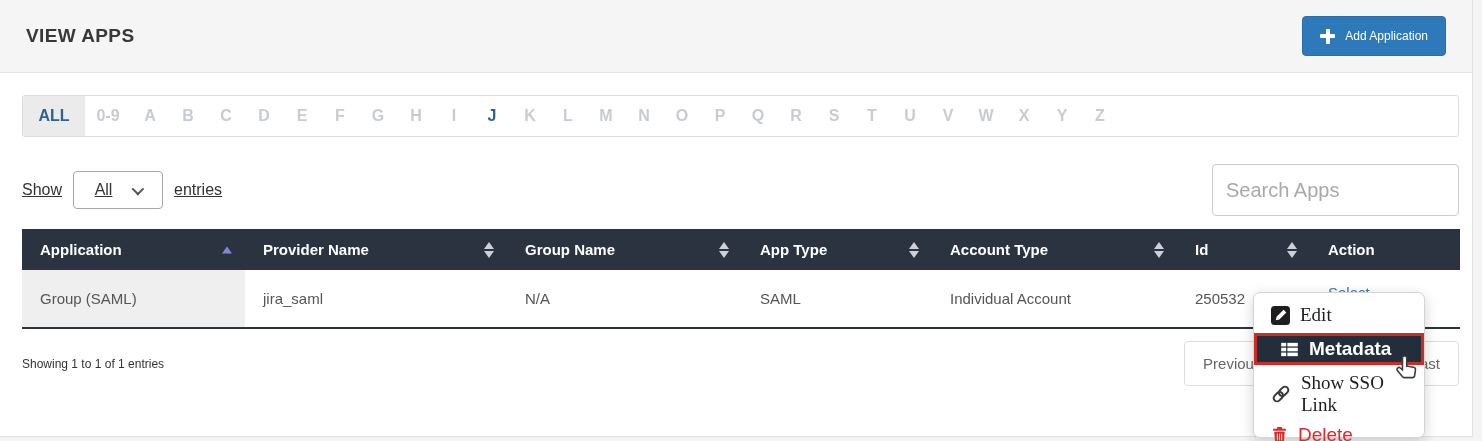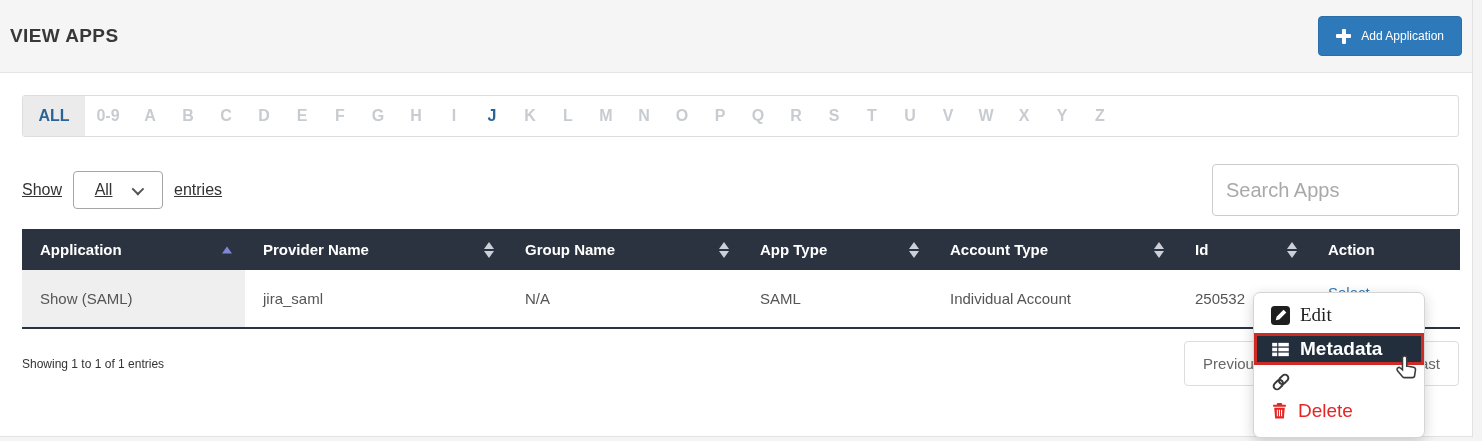--- a/index.html
+++ b/index.html
@@ -8,21 +8,21 @@
     width:1482px; height:441px; overflow:hidden; position:relative;
     font-family:"Liberation Sans", sans-serif; background:#f4f4f5;
   }
   .panel {
     position:absolute; left:0; top:0; width:1473px; height:437px;
     background:#fff; border-right:1px solid #e2e2e2; border-bottom:1px solid #e2e2e2;
   }
   
   .panel-heading {
     height:73px; background:#f5f5f5; border-bottom:1px solid #e4e4e4;
-    display:flex; align-items:center; justify-content:space-between; padding:0 10px;
+    display:flex; align-items:center; justify-content:space-between; padding:0 26px;
   }
   .page-title { font-size:19px; font-weight:bold; color:#383838; letter-spacing:.4px; }
   .add-btn {
     background:#2d79ba; color:#fff; border:1px solid #2a6da8; border-radius:4px;
     height:40px; padding:0 17px; font-size:12px; font-family:inherit;
     display:flex; align-items:center; gap:10px; cursor:pointer;
   }
   .plus-icon { position:relative; width:15px; height:15px; display:inline-block; }
   .plus-icon::before { content:""; position:absolute; left:5.5px; top:0; width:4px; height:15px; background:#fff; border-radius:1px; }
   .plus-icon::after  { content:""; position:absolute; top:5.5px; left:0; height:4px; width:15px; background:#fff; border-radius:1px; }
@@ -75,21 +75,21 @@
   
   .action-menu {
     position:absolute; left:1253px; top:292px; width:172px; height:146px; z-index:10;
     background:#fff; border:1px solid #d5d5d5; border-radius:7px;
     box-shadow:0 4px 14px rgba(0,0,0,.18); padding:7px 0 10px;
   }
   .menu-item { display:flex; align-items:center; gap:10px; padding:4px 17px; font-size:19px; color:#1d1d1d; cursor:pointer; }
   .menu-item.serif { font-family:"Liberation Serif", serif; }
   .menu-item.highlighted {
     background:#232e3c; border:3px solid #ce2a26; color:#fff; font-weight:bold;
-    padding:2px 14px; margin:3px 0;
+    padding:2px 23px; margin:3px 0;
   }
   .menu-item.danger { color:#e42626; }
   .menu-icon { display:inline-flex; align-items:center; }
   
   .cursor { position:absolute; left:1392px; top:354px; z-index:20; pointer-events:none; }
 </style>
 </head>
 <body>
 
 <div class="panel">
@@ -178,21 +178,21 @@
             </span></th>
           <th><span>Id</span><span class="sorts">
               <span class="tri-up"></span>
               <span class="tri-down"></span>
             </span></th>
           <th><span>Action</span></th>
         </tr>
       </thead>
     <tbody id="tbody">
         <tr>
-          <td class="sorted">Show (SAML)</td>
+          <td class="sorted">Group (SAML)</td>
           <td>jira_saml</td>
           <td>N/A</td>
           <td>SAML</td>
           <td>Individual Account</td>
           <td>250532</td>
           <td><a class="select-link">
               <span>Select</span>
               <span class="caret-down"></span>
             </a></td>
         </tr>
@@ -236,20 +236,21 @@
     </div>
     <div class="menu-item serif">
       <span class="menu-icon">
         <svg width="20" height="20" viewBox="0 0 16 16" fill="none" stroke="#3a3a3a" stroke-width="1.6">
           <g transform="rotate(-45 8 8)">
             <rect x="0.8" y="5.3" width="8.4" height="5.4" rx="2.7"></rect>
             <rect x="6.8" y="5.3" width="8.4" height="5.4" rx="2.7"></rect>
           </g>
         </svg>
       </span>
+      <span>Show SSO Link</span>
     </div>
     <div class="menu-item danger">
       <span class="menu-icon">
         <svg width="17" height="18" viewBox="0 0 16 17" fill="#e42626">
           <path d="M6 1h4l.7 1.6H14v1.8H2V2.6h3.3z"></path>
           <path d="M3 5.4h10l-.9 10.2H3.9z"></path>
           <path d="M6 7.4v6M8 7.4v6M10 7.4v6" stroke="#fff" stroke-width="1" fill="none"></path>
         </svg>
       </span>
       <span>Delete</span>

